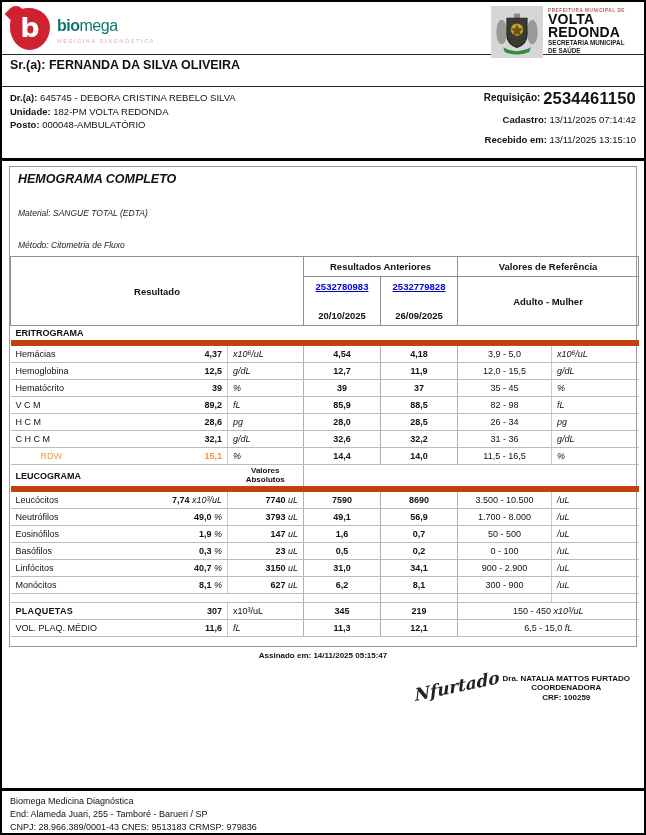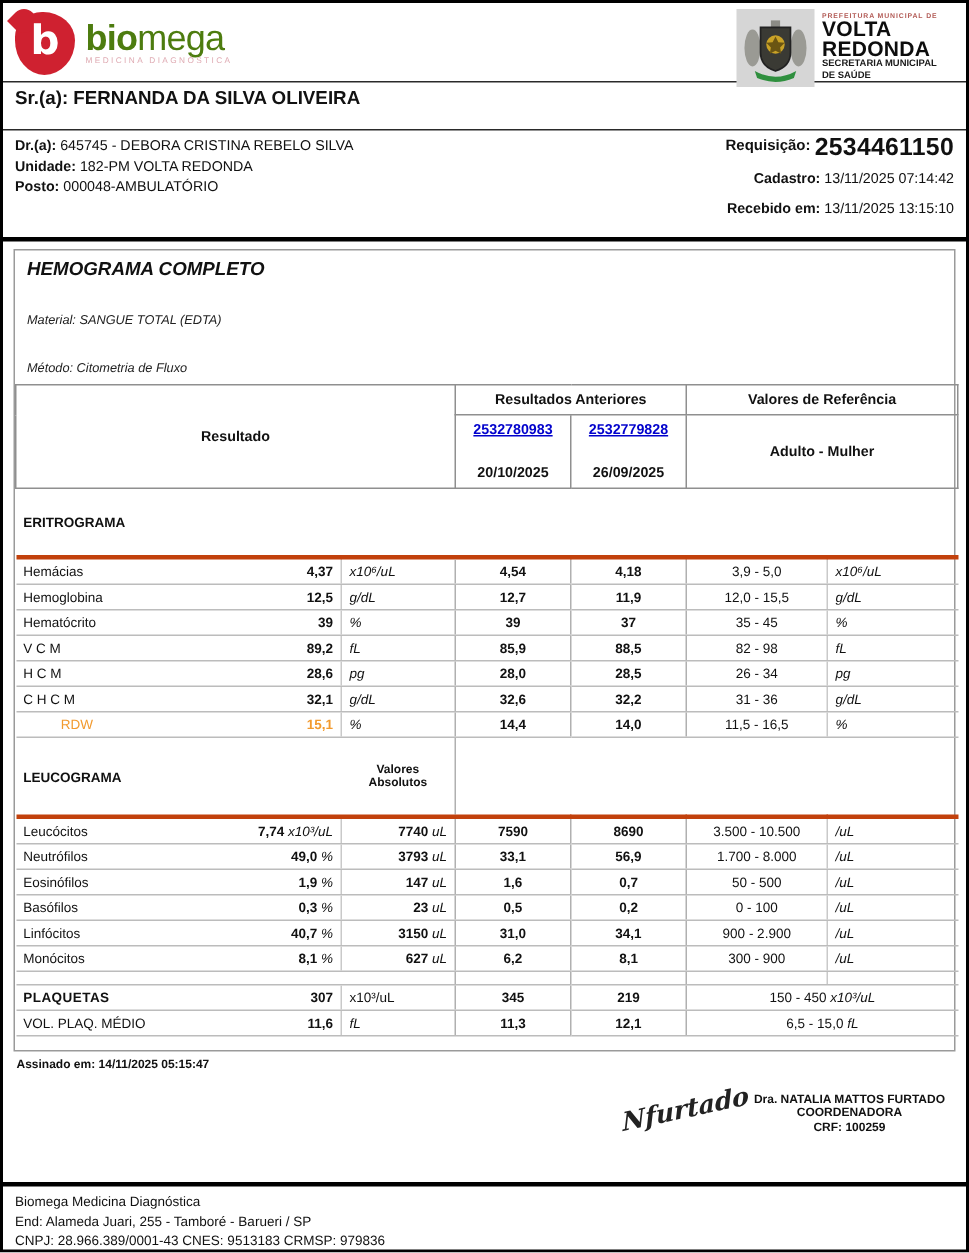--- a/index.html
+++ b/index.html
@@ -5,21 +5,21 @@
   html,body{margin:0;padding:0;background:#fff;}
   body{font-family:"Liberation Sans","DejaVu Sans",sans-serif;color:#111;}
   .page{position:relative;width:642px;height:831px;border:2px solid #000;background:#fff;overflow:hidden;}
 
   
   .top{display:flex;justify-content:space-between;align-items:flex-start;padding:4px 4px 2px 8px;height:52px;box-sizing:border-box;}
   .biomega{display:flex;align-items:center;gap:7px;margin-top:2px;}
   .drop{width:40px;height:42px;background:#cf2130;border-radius:46% 54% 52% 50% / 40% 46% 56% 56%;position:relative;}
   .drop:before{content:"";position:absolute;left:-2px;top:-2px;width:16px;height:16px;background:#cf2130;border-radius:50% 50% 50% 0;transform:rotate(45deg);}
   .drop-b{position:absolute;left:0;right:0;top:4px;text-align:center;color:#fff;font-size:27px;font-weight:bold;font-family:"DejaVu Sans",sans-serif;}
-  .bm-name{font-size:24px;line-height:22px;color:#4d7c0f;letter-spacing:-0.5px;}
+  .bm-name{font-size:16px;line-height:22px;color:#0f766e;letter-spacing:-0.5px;}
   .bm-bio{font-weight:bold;}
   .bm-tag{font-size:5.5px;letter-spacing:1.6px;color:#dfaab2;margin-top:1px;}
   .vr{display:flex;align-items:stretch;gap:5px;}
   .crest{width:52px;height:52px;background:#d6d6d6;display:flex;align-items:center;justify-content:center;}
   .vr-text{display:flex;flex-direction:column;justify-content:flex-start;padding-top:2px;width:92px;}
   .vr-pref{font-size:4.6px;letter-spacing:0.6px;color:#b25a55;font-weight:bold;}
   .vr-big{font-size:14px;font-weight:900;line-height:12.5px;color:#0d0d0d;letter-spacing:0.2px;}
   .vr-sec{font-size:6.3px;font-weight:bold;color:#1a1a1a;line-height:7px;margin-top:1px;}
 
   
@@ -40,21 +40,21 @@
   .exambox{margin:5px 7px 0;border:1px solid #9a9a9a;background:#fff;}
   .extitle{font-size:12.5px;font-weight:bold;font-style:italic;padding:5px 8px 1px;}
   .exline{font-size:8.5px;font-style:italic;padding:0 8px;line-height:11px;color:#222;margin-top:21px;}
 
   table.tbl{width:100%;border-collapse:collapse;table-layout:fixed;margin-top:5px;font-size:9px;}
   .tbl td{box-sizing:border-box;}
   tr.hdr td{border:1px solid #8f8f8f;text-align:center;vertical-align:middle;font-weight:bold;font-size:9.5px;padding:4px 2px;}
   .prev-link{color:#0000cc;font-weight:bold;text-decoration:underline;font-size:9.5px;}
   .prev-date{font-weight:bold;font-size:9.5px;margin-top:18px;}
 
-  tr.sec-row td{border-bottom:3px solid #c2410c;padding:17px 5px;}
+  tr.sec-row td{border-bottom:6px solid #c2410c;padding:2px 5px;}
   .sec-label{font-weight:bold;font-size:9px;color:#101010;}
   .abs-hdr{text-align:center;font-weight:bold;font-size:8px;line-height:8.5px;border-right:1px solid #b0b0b0;padding:1px 0 2px;}
 
   tr.data-row td{border-bottom:1px solid #bcbcbc;padding:2px 5px;line-height:12px;height:17px;}
   .c1flex{display:flex;justify-content:space-between;align-items:baseline;}
   .lbl{font-size:9px;}
   .val{font-weight:bold;font-size:9px;}
   .unit,.unit-in{font-style:italic;}
   .unit-up{font-style:normal;}
   .hl{color:#f29a2e;padding-left:25px;}
@@ -63,21 +63,21 @@
   .c2abs{text-align:right;}
   .c3,.c4{border-left:1px solid #b0b0b0;text-align:center;font-weight:bold;}
   .c5{border-left:1px solid #b0b0b0;text-align:center;}
   .c6{border-left:1px solid #c9c9c9;}
   tr.gap-row td{height:9px;padding:0;}
   tr.gap-row td.gb{border-bottom:1px solid #bcbcbc;}
   tr.gap-row td.vl{border-left:1px solid #b0b0b0;}
   tr.gap-row td.vll{border-left:1px solid #c9c9c9;}
 
   
-  .signed-line{text-align:left;font-size:8px;font-weight:bold;padding:4px 9px 0;}
+  .signed-line{text-align:center;font-size:8px;font-weight:bold;padding:4px 9px 0;}
   .sigblock{display:flex;justify-content:flex-end;align-items:flex-start;margin:14px 14px 0;gap:2px;}
   .sig-script{font-family:"DejaVu Serif",serif;font-style:italic;font-weight:bold;font-size:17px;transform:rotate(-12deg) skewX(-8deg);color:#222;margin-top:2px;}
   .sig-text{text-align:center;font-size:8px;font-weight:bold;line-height:9.5px;}
 
   
   .footer{position:absolute;left:0;right:0;top:786px;border-top:3px solid #000;padding:4px 8px;font-size:9px;line-height:13px;}
 </style>
 </head>
 <body>
 
@@ -298,21 +298,21 @@
             <td class="c6"><span class="unit">/uL</span></td>
           </tr>
           <tr class="data-row">
             <td class="c1">
               <div class="c1flex">
                 <span class="lbl">Neutrófilos</span>
                 <span class="valgrp"><span class="val">49,0</span><span class="unit-in">&nbsp;%</span></span>
               </div>
             </td>
             <td class="c2 c2abs"><span class="val">3793</span><span class="unit-in">&nbsp;uL</span></td>
-            <td class="c3">33,1</td>
+            <td class="c3">49,1</td>
             <td class="c4">56,9</td>
             <td class="c5">1.700 - 8.000</td>
             <td class="c6"><span class="unit">/uL</span></td>
           </tr>
           <tr class="data-row">
             <td class="c1">
               <div class="c1flex">
                 <span class="lbl">Eosinófilos</span>
                 <span class="valgrp"><span class="val">1,9</span><span class="unit-in">&nbsp;%</span></span>
               </div>

